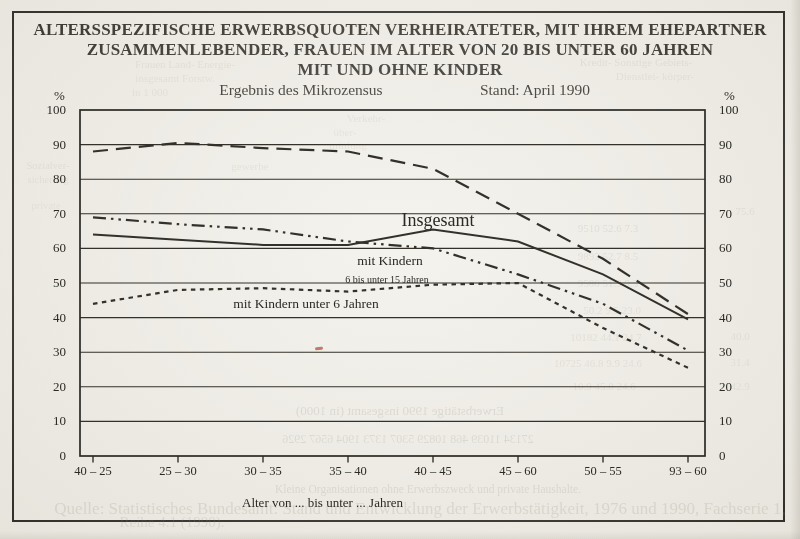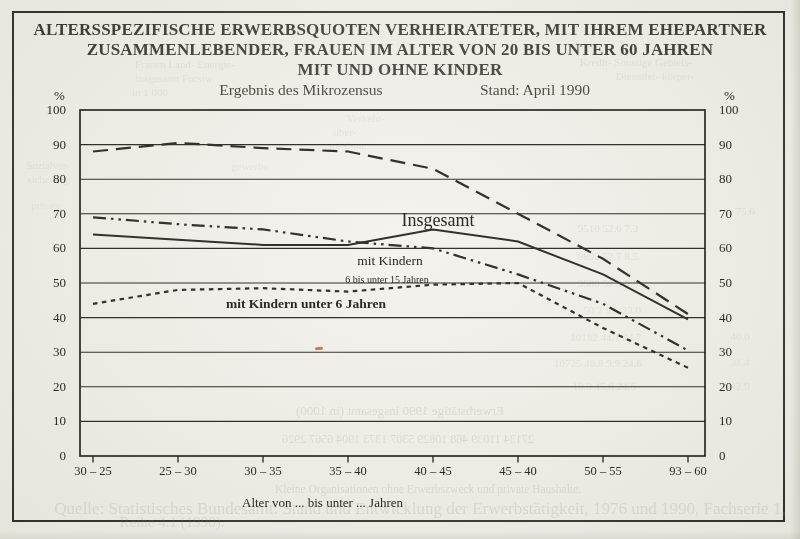--- a/index.html
+++ b/index.html
@@ -51,21 +51,21 @@
     position:absolute;left:242px;top:495px;width:300px;text-align:left;
     font-size:13px;color:#2b2a25;z-index:4;
   }
   .series-label{
     position:absolute;text-align:center;color:#2b2a25;z-index:5;white-space:nowrap;
   }
   .lbl-ohne{left:420px;top:147px;width:120px;font-size:14.5px;}
   .lbl-insg{left:388px;top:210px;width:100px;font-size:18px;}
   .lbl-mk615a{left:330px;top:253px;width:120px;font-size:13.5px;}
   .lbl-mk615b{left:307px;top:267px;width:160px;font-size:10px;margin-top:7px;}
-  .lbl-mku6{left:216px;top:296px;width:180px;font-size:13.5px;font-weight:bold;}
+  .lbl-mku6{left:216px;top:296px;width:180px;font-size:13.5px;}
   .ghost-layer{position:absolute;inset:0;z-index:1;pointer-events:none;}
   .ghost{
     position:absolute;color:#8f8a7c;white-space:nowrap;
     filter:blur(0.6px);transform:translateX(-50%);
   }
   .ghost.flip{transform:translateX(-50%) scaleX(-1);}
   .speck{
     position:absolute;left:315px;top:347px;width:8px;height:3px;z-index:6;
     background:#b0563c;opacity:0.75;border-radius:2px;transform:rotate(-8deg);
   }
@@ -164,26 +164,26 @@
       <div class="ytick right" style="top: 205.8px;">70</div>
       <div class="ytick right" style="top: 240.4px;">60</div>
       <div class="ytick right" style="top: 275px;">50</div>
       <div class="ytick right" style="top: 309.6px;">40</div>
       <div class="ytick right" style="top: 344.2px;">30</div>
       <div class="ytick right" style="top: 378.8px;">20</div>
       <div class="ytick right" style="top: 413.4px;">10</div>
       <div class="ytick right" style="top: 448px;">0</div>
     </div>
   <div id="xticks">
-      <div class="xtick-label" style="left: 93px;">30 – 25</div>
+      <div class="xtick-label" style="left: 93px;">40 – 25</div>
       <div class="xtick-label" style="left: 178px;">25 – 30</div>
       <div class="xtick-label" style="left: 263px;">30 – 35</div>
       <div class="xtick-label" style="left: 348px;">35 – 40</div>
       <div class="xtick-label" style="left: 433px;">40 – 45</div>
-      <div class="xtick-label" style="left: 518px;">45 – 40</div>
+      <div class="xtick-label" style="left: 518px;">45 – 60</div>
       <div class="xtick-label" style="left: 603px;">50 – 55</div>
       <div class="xtick-label" style="left: 688px;">93 – 60</div>
     </div>
 
   <div class="series-label lbl-insg">Insgesamt</div>
   <div class="series-label lbl-mk615a">mit Kindern</div>
   <div class="series-label lbl-mk615b">6 bis unter 15 Jahren</div>
   <div class="series-label lbl-mku6">mit Kindern unter 6 Jahren</div>
 
   <div class="axis-caption">Alter von ... bis unter ... Jahren</div>

